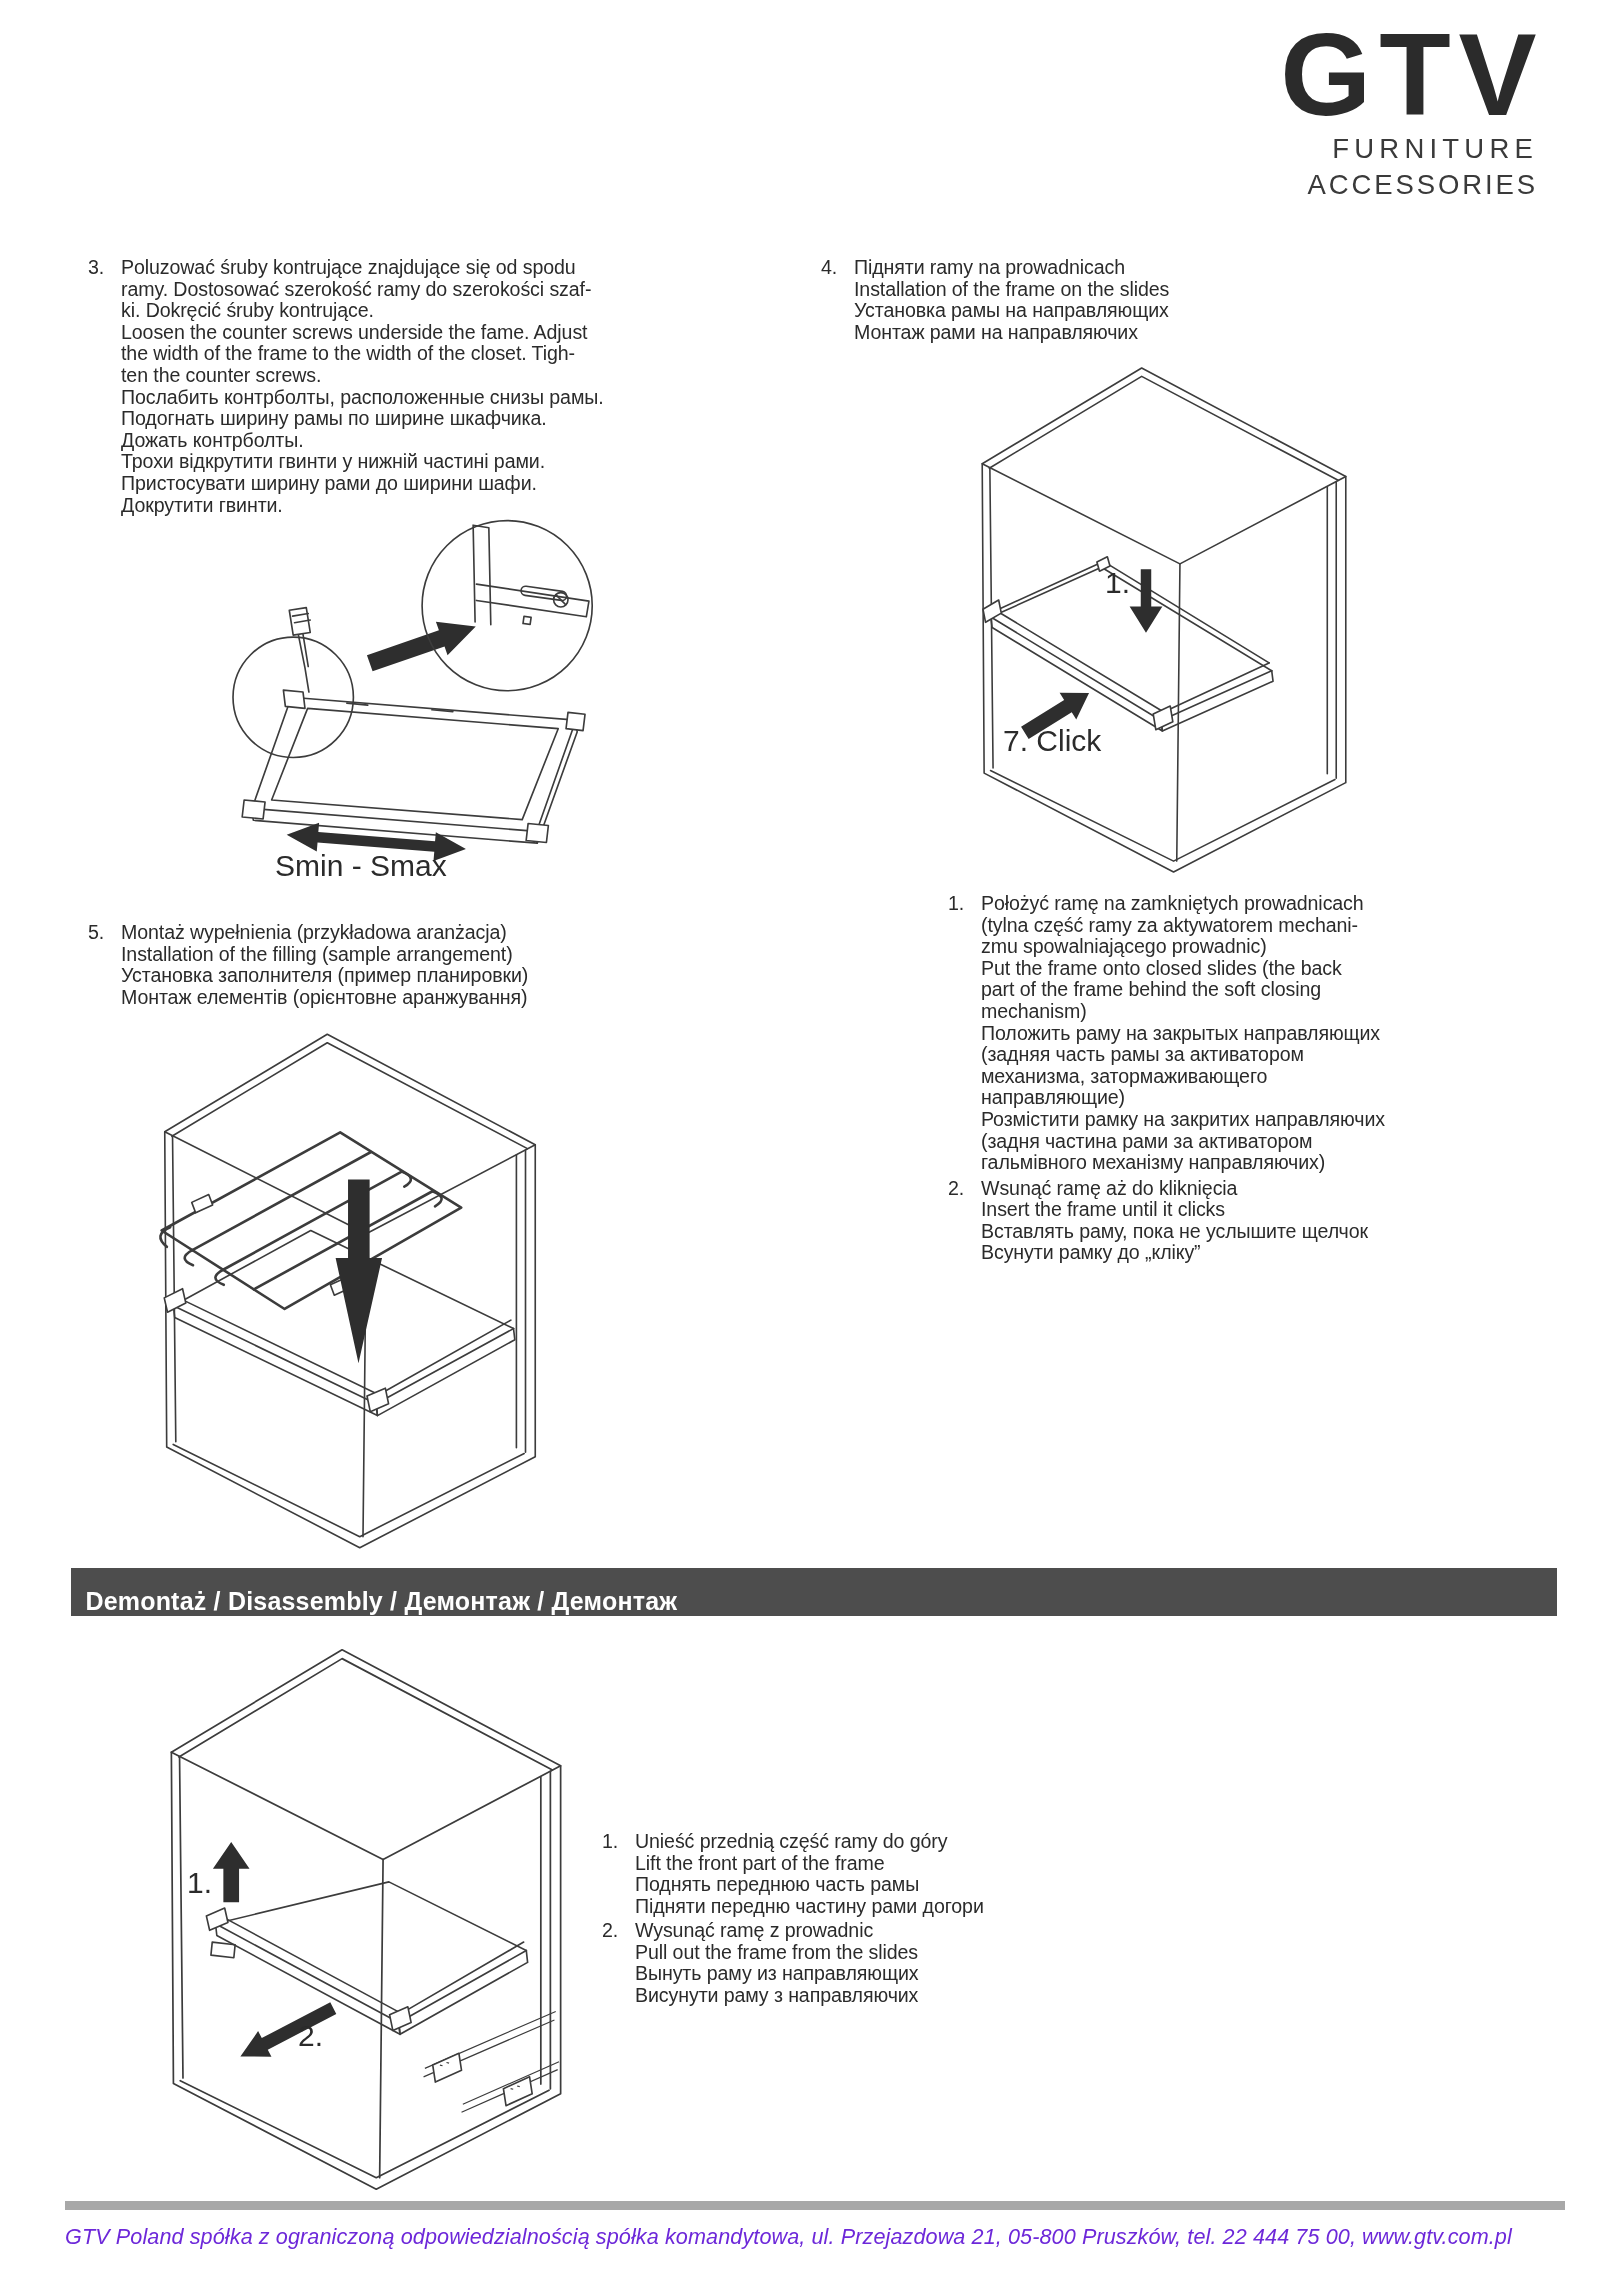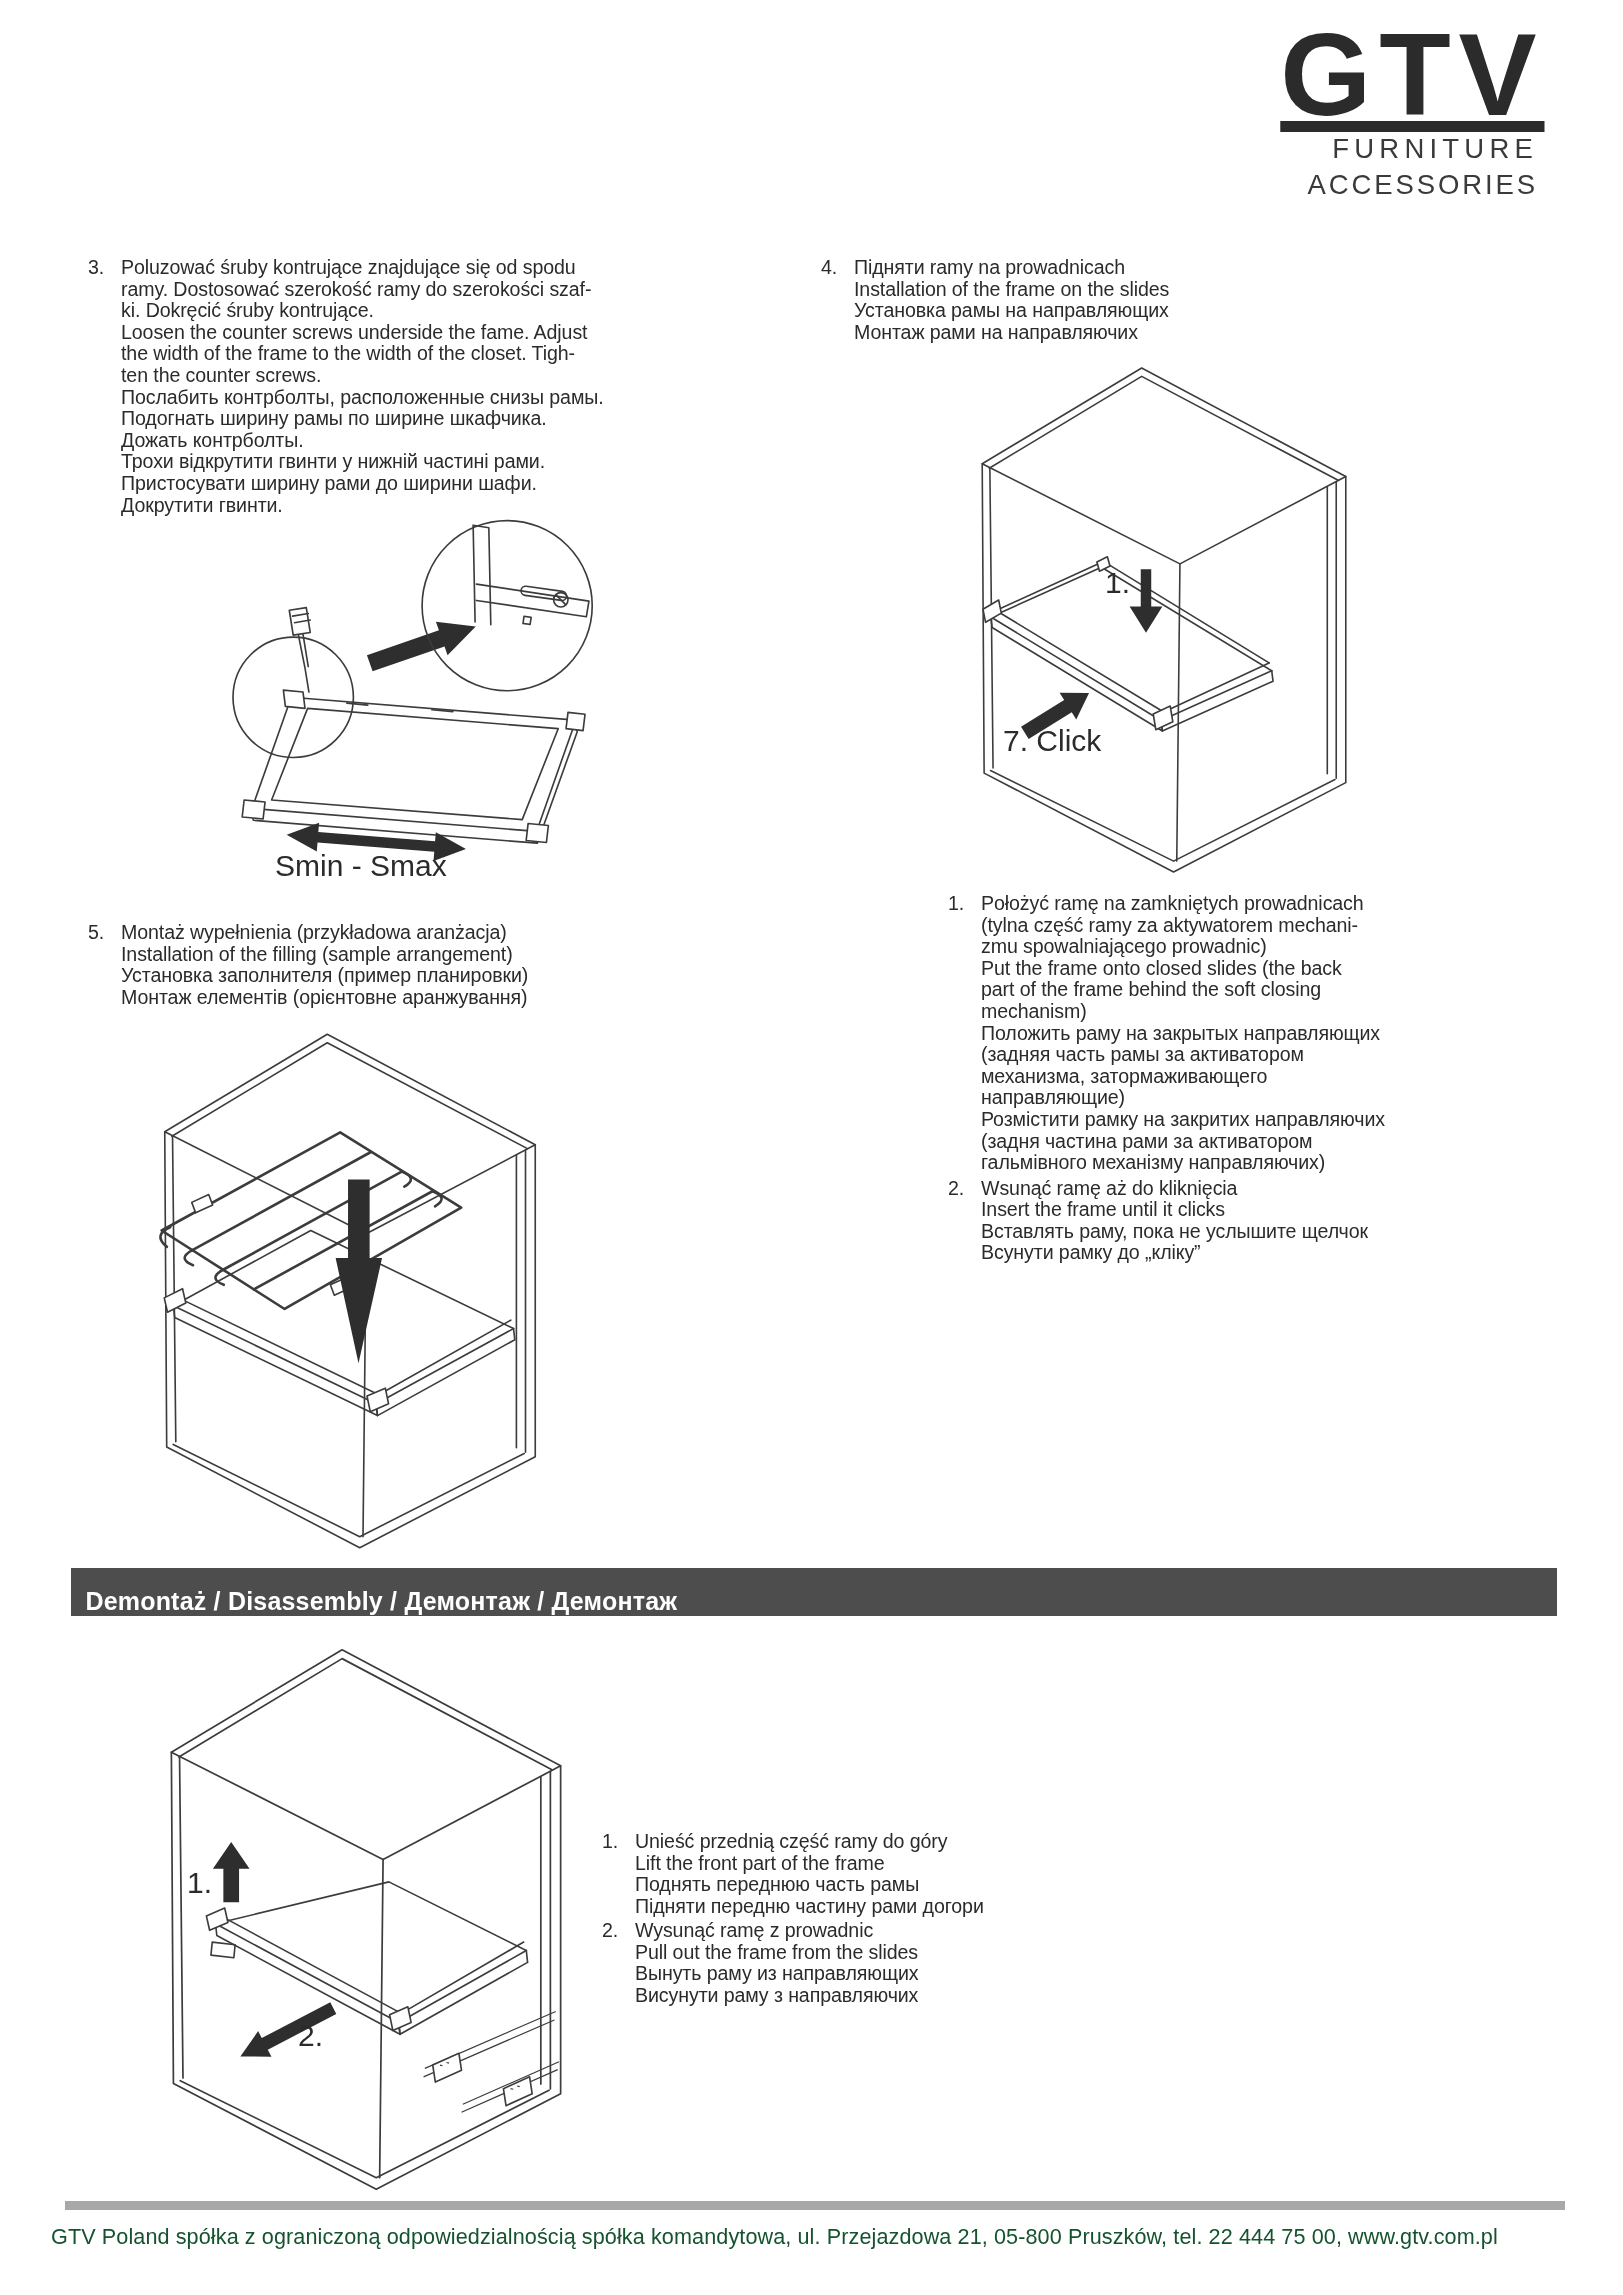--- a/index.html
+++ b/index.html
@@ -14,34 +14,34 @@
   .abs{position:absolute;}
   
   .tblock{display:flex;align-items:flex-start;font-size:19.6px;line-height:21.6px;letter-spacing:-0.1px;}
   .tblock .num{flex:0 0 33px;white-space:pre;}
   .tblock .body{white-space:pre-line;}
   .steps .tblock{margin:0;}
   
   #logo{top:26px;right:85px;text-align:right;}
   #logo .brand{
     font-size:117px;line-height:98px;font-weight:800;letter-spacing:7.9px;
-    color:#2b2b2b;margin-right:-6.5px;text-decoration:underline;
+    color:#2b2b2b;margin-right:-6.5px;
   }
   #logo .sub1{font-size:27.5px;letter-spacing:5.2px;margin-top:9.2px;color:#3a3a3a;}
   #logo .sub2{font-size:27.5px;letter-spacing:2.9px;margin-top:3.9px;color:#3a3a3a;}
   
   #banner{
     left:71px;top:1568px;width:1486px;height:48px;
     display:flex;align-items:flex-end;
     color:#ffffff;font-size:25px;font-weight:700;letter-spacing:0.2px;
     padding-left:14.4px;box-sizing:border-box;
   }
   
   #footer-bar{left:65px;top:2201px;width:1500px;height:8.5px;background:#a8a8a8;}
-  #footer-text{left:51px;top:2224px;width:1500px;font-size:21.6px;letter-spacing:0.1px;color:#14532d;white-space:nowrap;}
+  #footer-text{left:65px;top:2224px;width:1500px;font-size:21.6px;letter-spacing:0.1px;color:#6d28d9;white-space:nowrap;font-style:italic;}
   
   .figlabel{font-size:30px;line-height:31px;color:#2b2b2b;}
   #smin-label{left:275px;top:850px;width:209px;text-align:left;}
   
   svg.fig{position:absolute;overflow:visible;}
   .ln{stroke:#3c3c3c;stroke-width:2.5;fill:none;stroke-linejoin:round;stroke-linecap:round;}
   .lnthin{stroke:#3c3c3c;stroke-width:1.8;fill:none;stroke-linejoin:round;}
   .wire{stroke:#3c3c3c;stroke-width:4;fill:none;stroke-linejoin:round;stroke-linecap:round;}
   .blk{fill:#2e2e2e;stroke:none;}
   .cap{fill:#ffffff;stroke:#3c3c3c;stroke-width:2.5;stroke-linejoin:round;}

